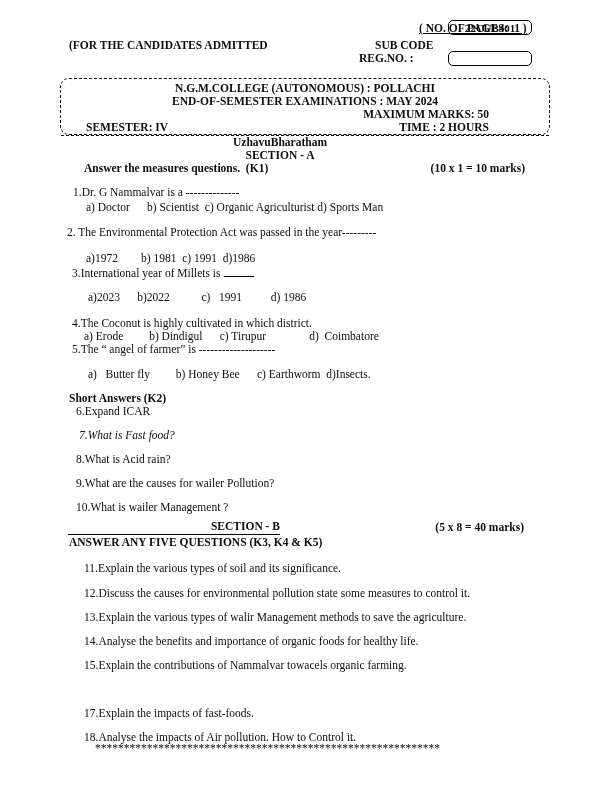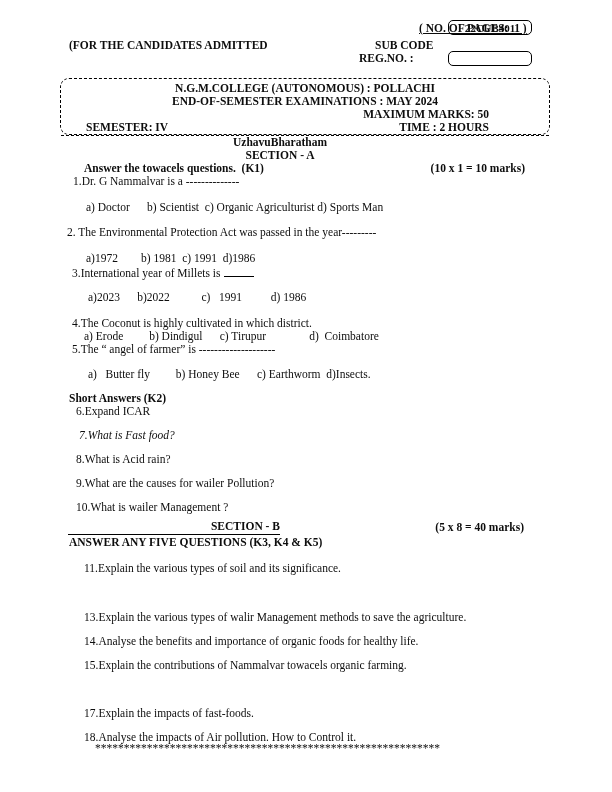--- a/index.html
+++ b/index.html
@@ -86,24 +86,24 @@
     <div class="hline right-in-box b">MAXIMUM MARKS: 50</div>
     <div class="hrow b">
       <span>SEMESTER: IV</span>
       <span>TIME : 2 HOURS</span>
     </div>
   </div>
 
   <div class="abs b center" style="top:136px;">UzhavuBharatham</div>
   <div class="abs b center" style="top:149px;">SECTION - A</div>
 
-  <div class="abs b" style="top:162px; left:84px;">Answer the towacels questions.  (K1)</div>
+  <div class="abs b" style="top:162px; left:84px;">Answer the measures questions.  (K1)</div>
   <div class="abs b" style="top:162px; right:87px;">(10 x 1 = 10 marks)</div>
 
-  <div class="abs" style="top:175px; left:73px;">1.Dr. G Nammalvar is a --------------</div>
+  <div class="abs" style="top:186px; left:73px;">1.Dr. G Nammalvar is a --------------</div>
   <div class="abs" style="top:201px; left:86px;">a) Doctor      b) Scientist  c) Organic Agriculturist d) Sports Man</div>
 
   <div class="abs" style="top:226px; left:67px;">2. The Environmental Protection Act was passed in the year---------</div>
   <div class="abs" style="top:252px; left:86px;">a)1972        b) 1981  c) 1991  d)1986</div>
 
   <div class="abs" style="top:265px; left:72px;"><span>3.International year of Millets is</span><span class="blank-line"></span></div>
   <div class="abs" style="top:291px; left:88px;">a)2023      b)2022           c)   1991          d) 1986</div>
 
   <div class="abs" style="top:317px; left:72px;">4.The Coconut is highly cultivated in which district.</div>
   <div class="abs" style="top:330px; left:84px;">a) Erode         b) Dindigul      c) Tirupur               d)  Coimbatore</div>
@@ -117,20 +117,21 @@
   <div class="abs" style="top:429px; left:79px;font-style:italic;">7.What is Fast food?</div>
   <div class="abs" style="top:453px; left:76px;">8.What is Acid rain?</div>
   <div class="abs" style="top:477px; left:76px;">9.What are the causes for wailer Pollution?</div>
   <div class="abs" style="top:501px; left:76px;">10.What is wailer Management ?</div>
 
   <div class="secb-line b" style="top:520px; left:68px; width:212px; height:14px;">SECTION - B</div>
   <div class="abs b" style="top:521px; right:88px;">(5 x 8 = 40 marks)</div>
   <div class="abs b" style="top:536px; left:69px;">ANSWER ANY FIVE QUESTIONS (K3, K4 &amp; K5)</div>
 
   <div class="abs" style="top:562px; left:84px;">11.Explain the various types of soil and its significance.</div>
+  <div class="abs" style="top:587px; left:84px;">12.Discuss the causes for environmental pollution state some measures to control it.</div>
   <div class="abs" style="top:611px; left:84px;">13.Explain the various types of walir Management methods to save the agriculture.</div>
   <div class="abs" style="top:635px; left:84px;">14.Analyse the benefits and importance of organic foods for healthy life.</div>
   <div class="abs" style="top:659px; left:84px;">15.Explain the contributions of Nammalvar towacels organic farming.</div>
   <div class="abs" style="top:707px; left:84px;">17.Explain the impacts of fast-foods.</div>
   <div class="abs" style="top:731px; left:84px;">18.Analyse the impacts of Air pollution. How to Control it.</div>
 
   <div class="abs" style="top:742px; left:95px;">************************************************************</div>
 
 </div>
 

